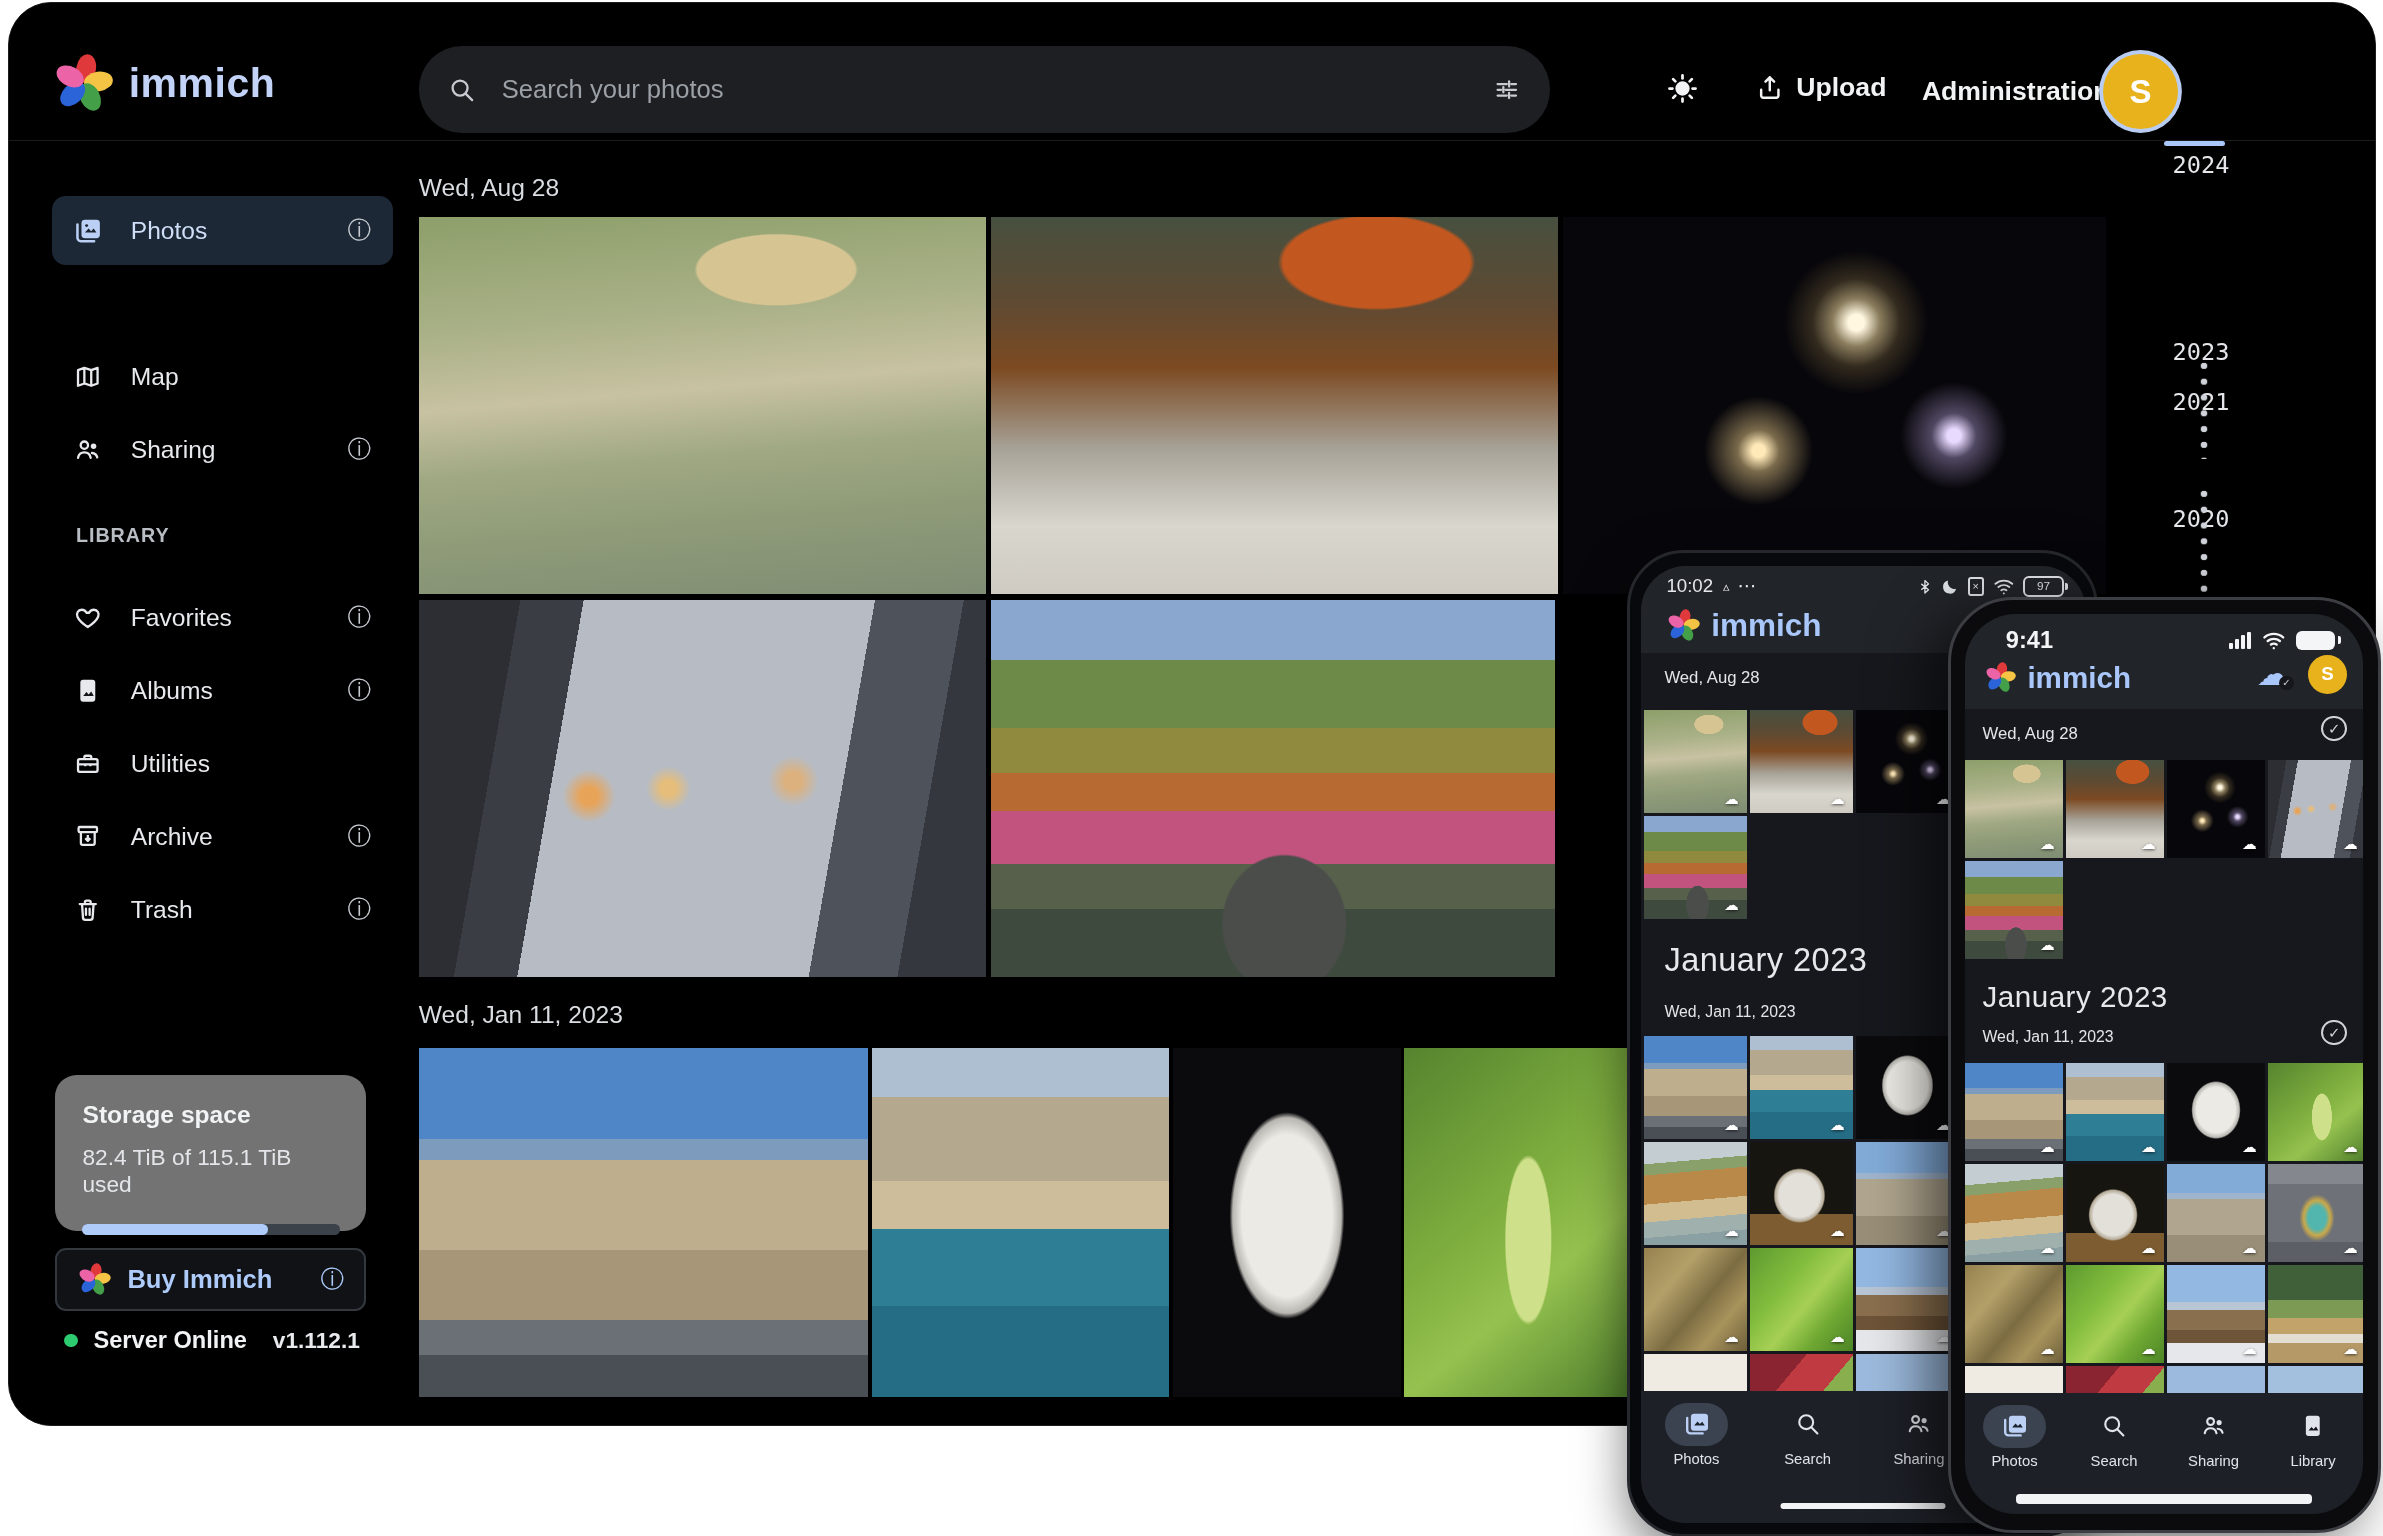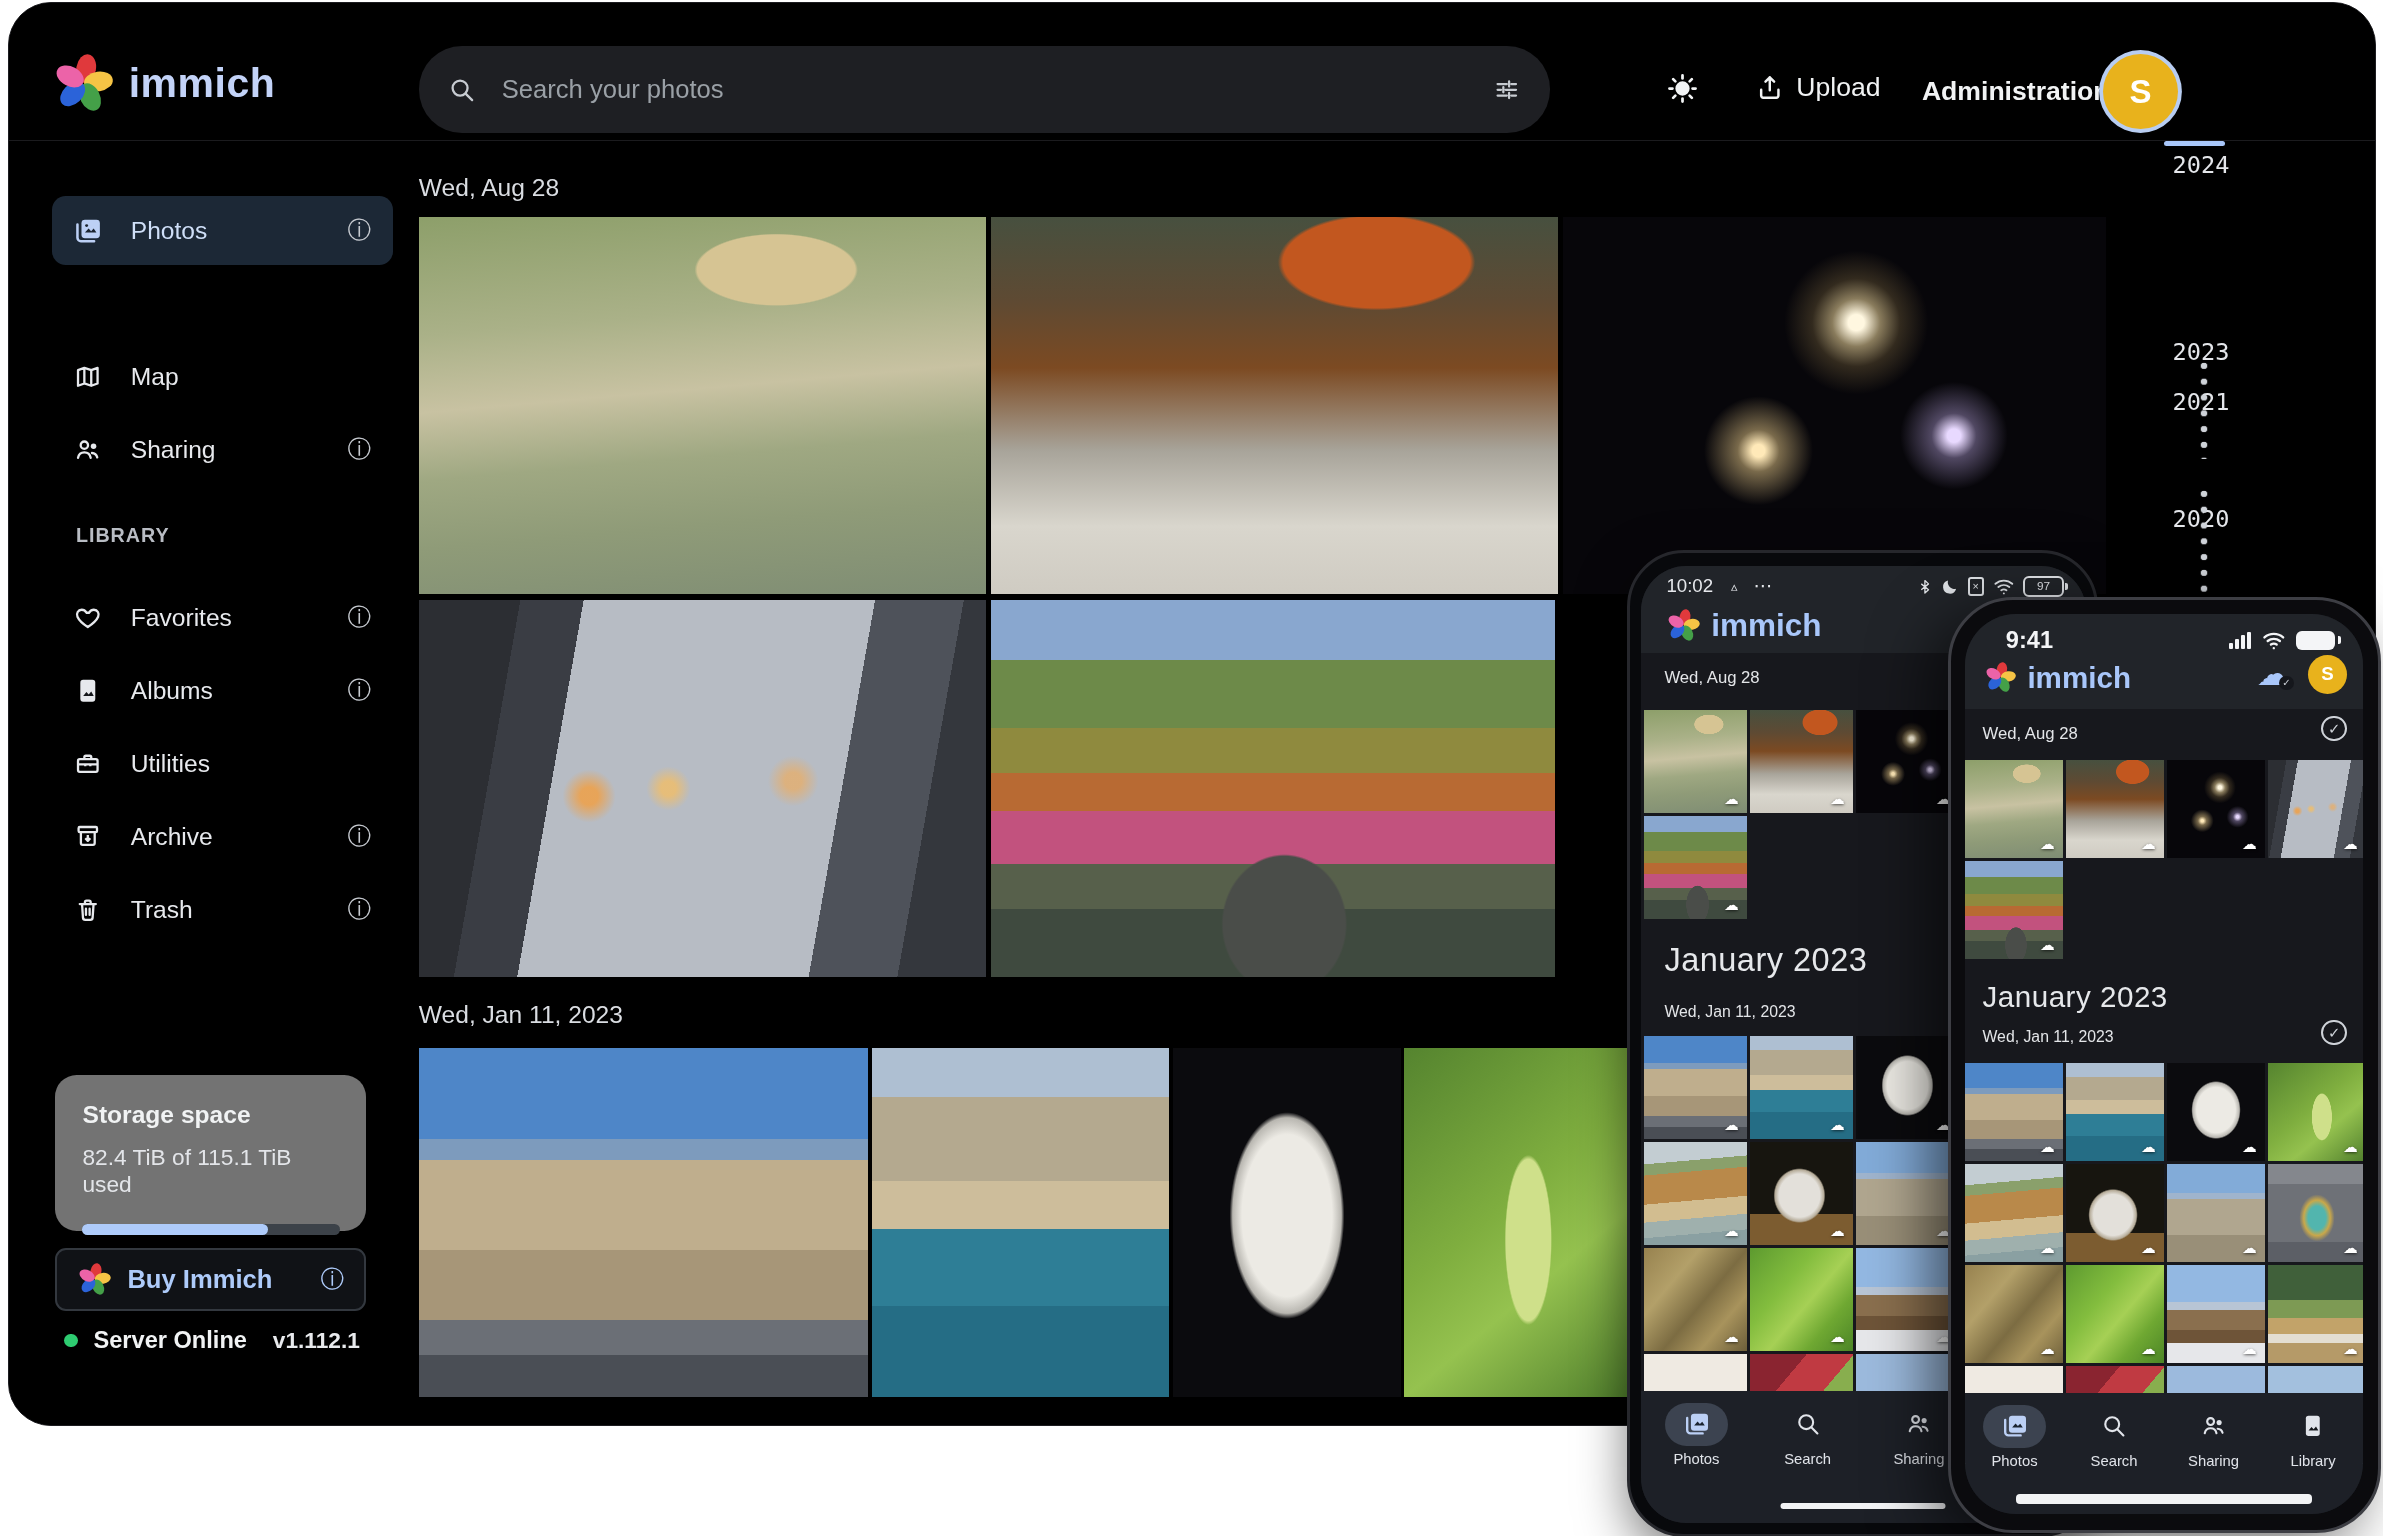--- a/index.html
+++ b/index.html
@@ -10,21 +10,21 @@
   .desktop{position:absolute;left:7.9px;top:2px;width:2368px;height:1424px;background:#000;border-radius:43px;border:1px solid #1c1c20;overflow:hidden;z-index:1;}
   .topbar{position:absolute;left:0;top:0;width:100%;height:138px;background:#000;border-bottom:1px solid #1b1b1e;}
   .brand{position:absolute;left:43px;top:49px;display:flex;align-items:center;gap:13.8px;}
   .brand svg{width:63px;height:63px;}
   .brand-name{font-size:41px;font-weight:bold;color:#c3d3f8;letter-spacing:0.5px;}
   .searchbar{position:absolute;left:410px;top:43px;width:1131px;height:87px;background:#1e1f23;border-radius:43px;display:flex;align-items:center;padding:0 29.6px;gap:25.6px;}
   .searchbar input{flex:1;background:transparent;border:none;outline:none;color:#e8eaed;font-size:25.6px;}
   .searchbar input::placeholder{color:#9aa0a6;}
   .icon-btn{background:none;border:none;cursor:pointer;display:flex;align-items:center;gap:11.8px;color:#e8eaed;}
   .sun-btn{position:absolute;left:1657px;top:69px;}
-  .upload-btn{position:absolute;left:1746px;top:69px;font-size:26.6px;font-weight:normal;color:#f1f3f4;}
+  .upload-btn{position:absolute;left:1746px;top:69px;font-size:26.6px;font-weight:bold;color:#f1f3f4;}
   .admin-btn{position:absolute;left:1913px;top:73px;font-size:26.6px;font-weight:bold;color:#f1f3f4;}
   .avatar{position:absolute;left:2094px;top:51px;width:75px;height:75px;border-radius:50%;background:#e8b21c;color:#fff;font-size:33px;font-weight:bold;display:flex;align-items:center;justify-content:center;box-shadow:0 0 0 3.9px #b8cdf1;border:none;cursor:pointer;}
   
   .sidebar{position:absolute;left:0;top:139px;width:402px;height:1286px;background:#000;}
   .side-item{position:absolute;left:43px;width:341px;height:69px;border-radius:13.8px;display:flex;align-items:center;padding:0 21.7px;gap:29.6px;cursor:pointer;background:transparent;border:none;}
   .side-item .lbl{font-size:24.6px;font-weight:500;color:#e7e9ed;flex:1;text-align:left;}
   .side-item.active{background:#1c2836;}
   .side-item.active .lbl{color:#cfdff8;}
   .side-item svg{width:27.6px;height:27.6px;flex:0 0 auto;}
   .inf{font-size:23.6px;color:#c6cad0;line-height:1;}
@@ -79,21 +79,21 @@
   .nav-pill{width:63px;height:43px;border-radius:21.7px;display:flex;align-items:center;justify-content:center;}
   .nav-item.active .nav-pill{background:#3c4350;}
   .nav-item svg{width:25.6px;height:25.6px;}
   .nav-lbl{font-size:14.8px;color:#e1e4ea;}
   .home-bar{position:absolute;left:50%;transform:translateX(-50%);background:#f2f3f5;border-radius:3.9px;z-index:5;}
   .chk{width:25.6px;height:25.6px;border-radius:50%;border:2px solid #cfd3d9;color:#cfd3d9;font-size:14.8px;display:flex;align-items:center;justify-content:center;background:none;cursor:pointer;}
   
   .phone1{left:1627px;top:550px;width:471px;height:987px;background:#08090c;border-radius:57px;border:3px solid #26272c;box-shadow:0 17.7px 49px rgba(0,0,0,.5);z-index:5;}
   .p1-screen{left:10.8px;top:12.8px;width:445px;height:957px;border-radius:45px;}
   .p1-head{height:87px;}
-  .p1-status{position:absolute;left:25.6px;right:21.7px;top:7.9px;height:25.6px;display:flex;align-items:center;color:#e6e8ec;font-size:18.7px;gap:8px;}
+  .p1-status{position:absolute;left:25.6px;right:21.7px;top:7.9px;height:25.6px;display:flex;align-items:center;color:#e6e8ec;font-size:18.7px;}
   .p1-status .sgap{flex:1;}
   .p1-brand{position:absolute;left:25.6px;top:41px;display:flex;align-items:center;gap:9.9px;}
   .p1-brand svg{width:35px;height:35px;}
   .p1-brand .bn{font-size:31.5px;font-weight:bold;color:#a9c7fa;}
   .statico{display:flex;align-items:center;gap:8.9px;}
   .batt{width:41px;height:21.7px;border:2px solid #dfe2e6;border-radius:5.9px;display:flex;align-items:center;justify-content:center;font-size:11.8px;color:#dfe2e6;position:relative;}
   .batt:after{content:"";position:absolute;right:-5.9px;width:3px;height:7.9px;background:#dfe2e6;border-radius:0 2px 2px 0;}
   .simx{width:15.8px;height:19.7px;border:2px solid #dfe2e6;border-radius:3px;font-size:10.8px;color:#dfe2e6;display:flex;align-items:center;justify-content:center;}
   
   .phone2{left:1948px;top:597px;width:433px;height:936px;background:#0b0b0e;border-radius:65px;border:3.9px solid #3d3e44;box-shadow:-19.7px 15.8px 59px rgba(0,0,0,.55);z-index:10;}

